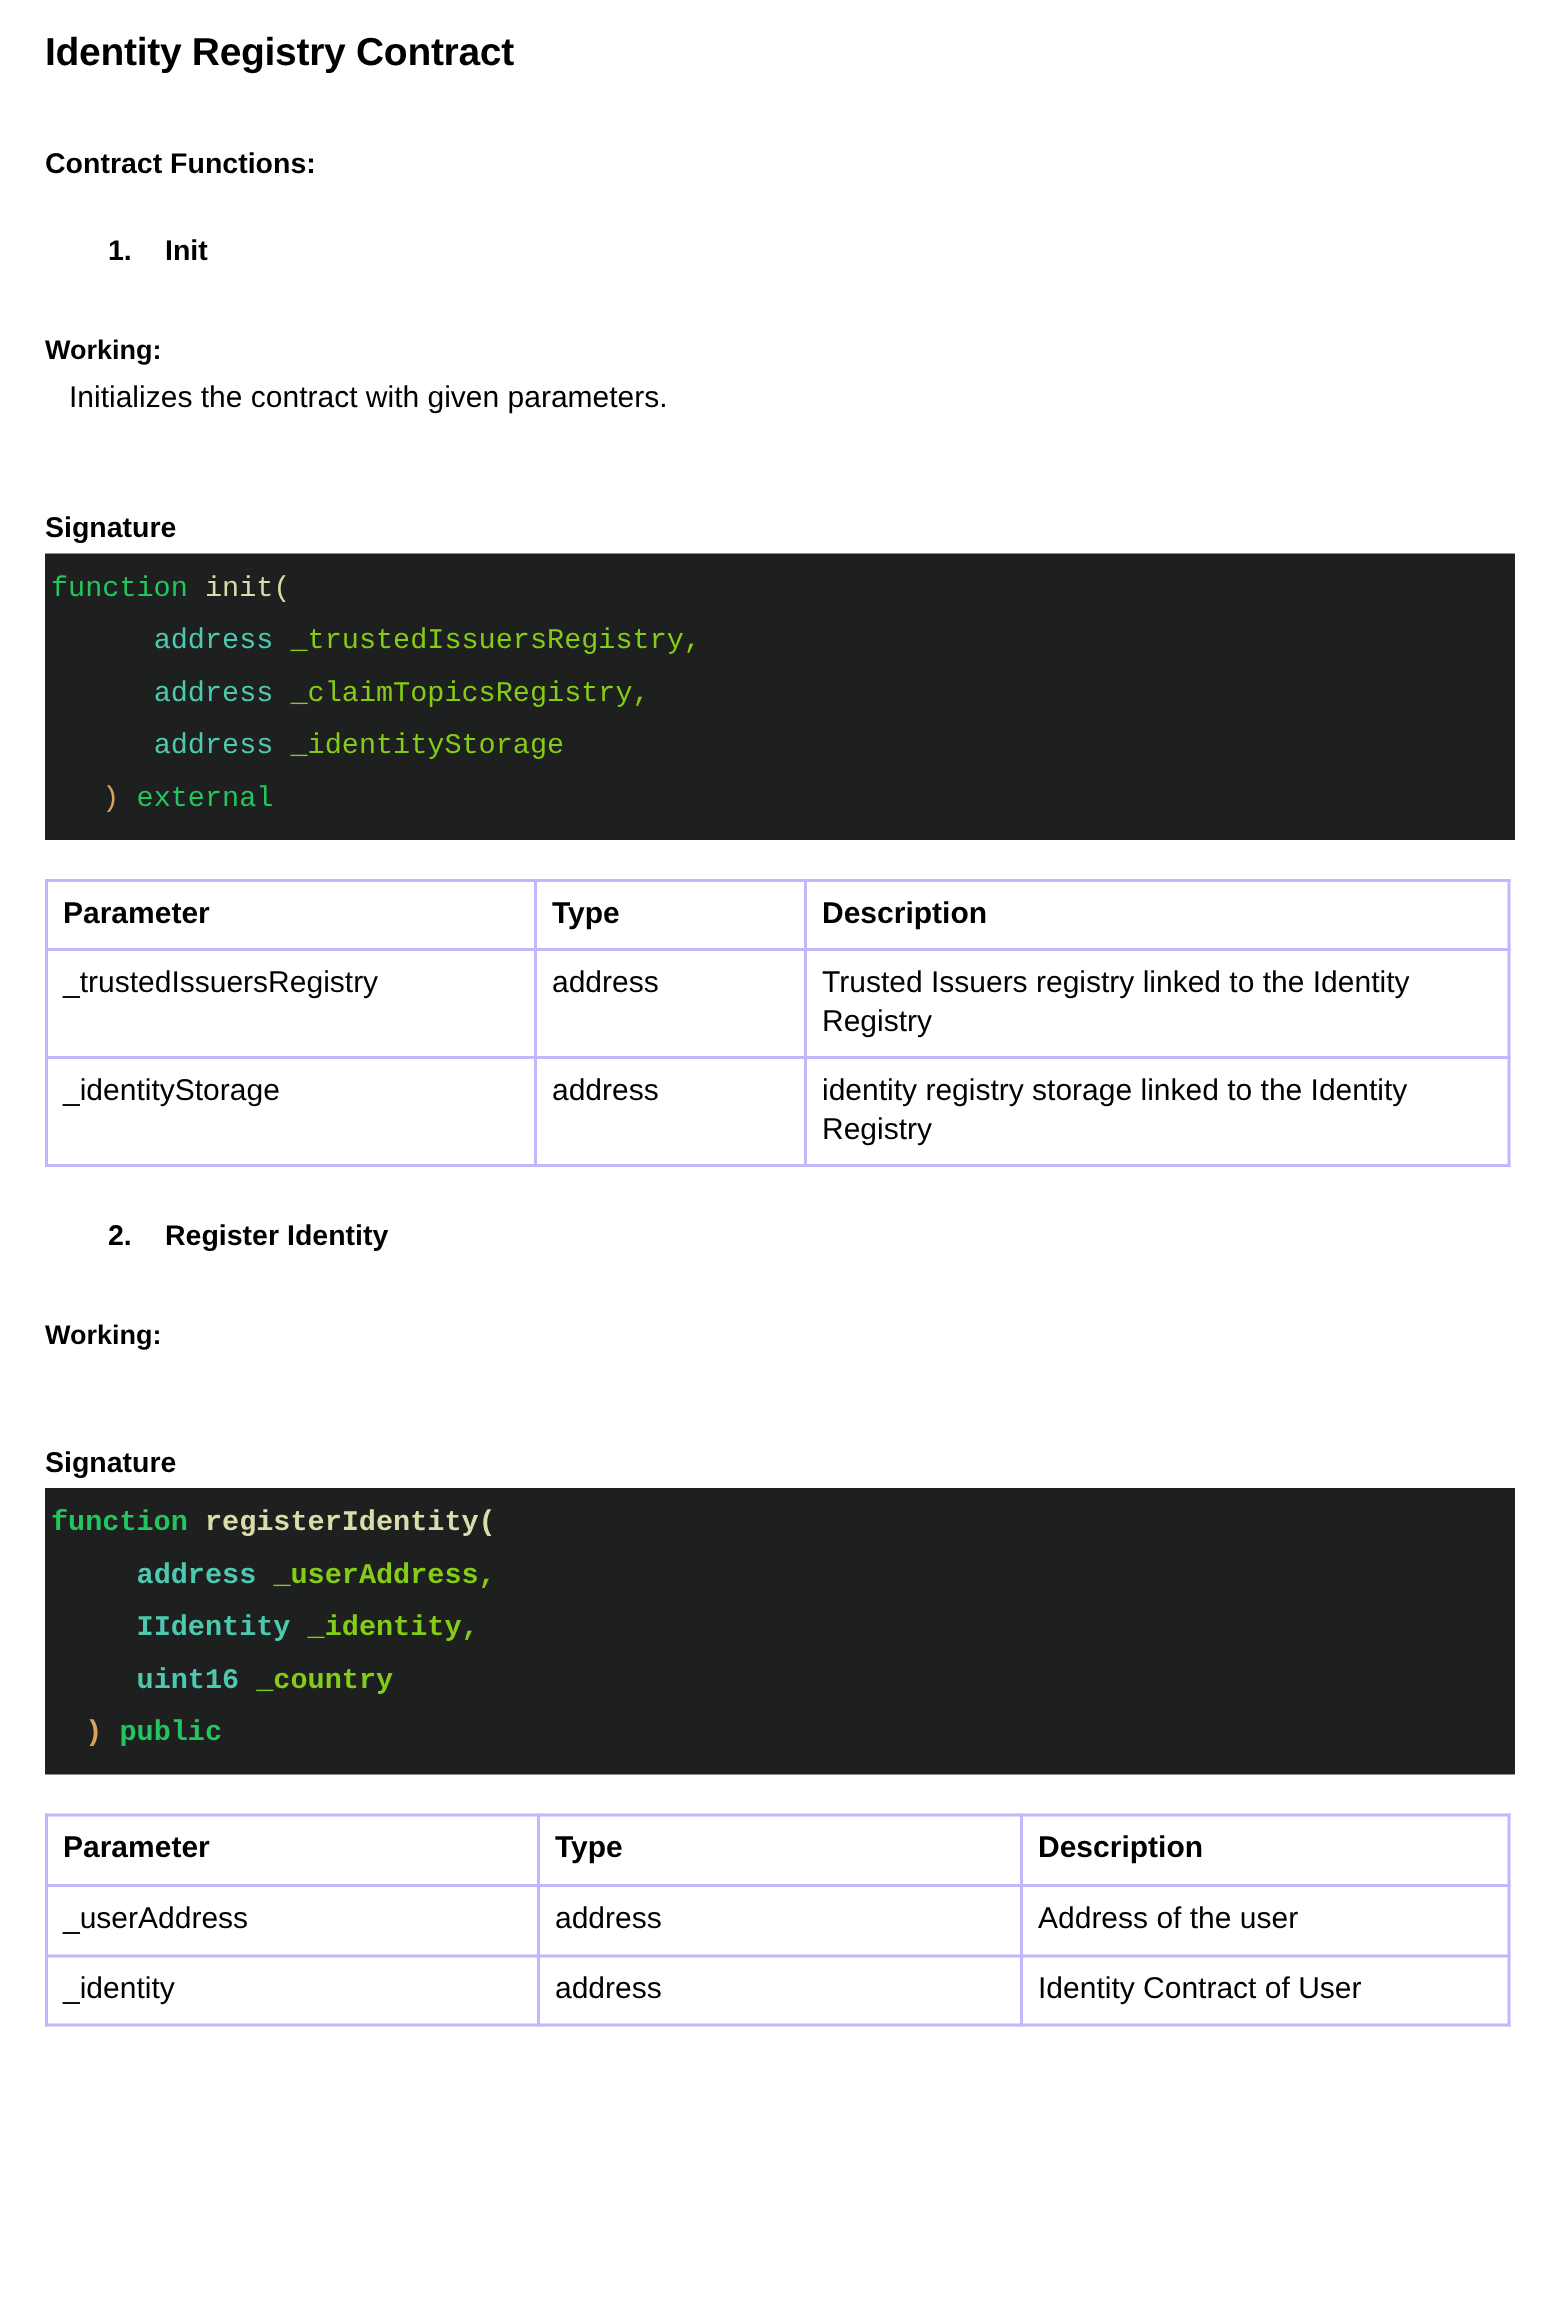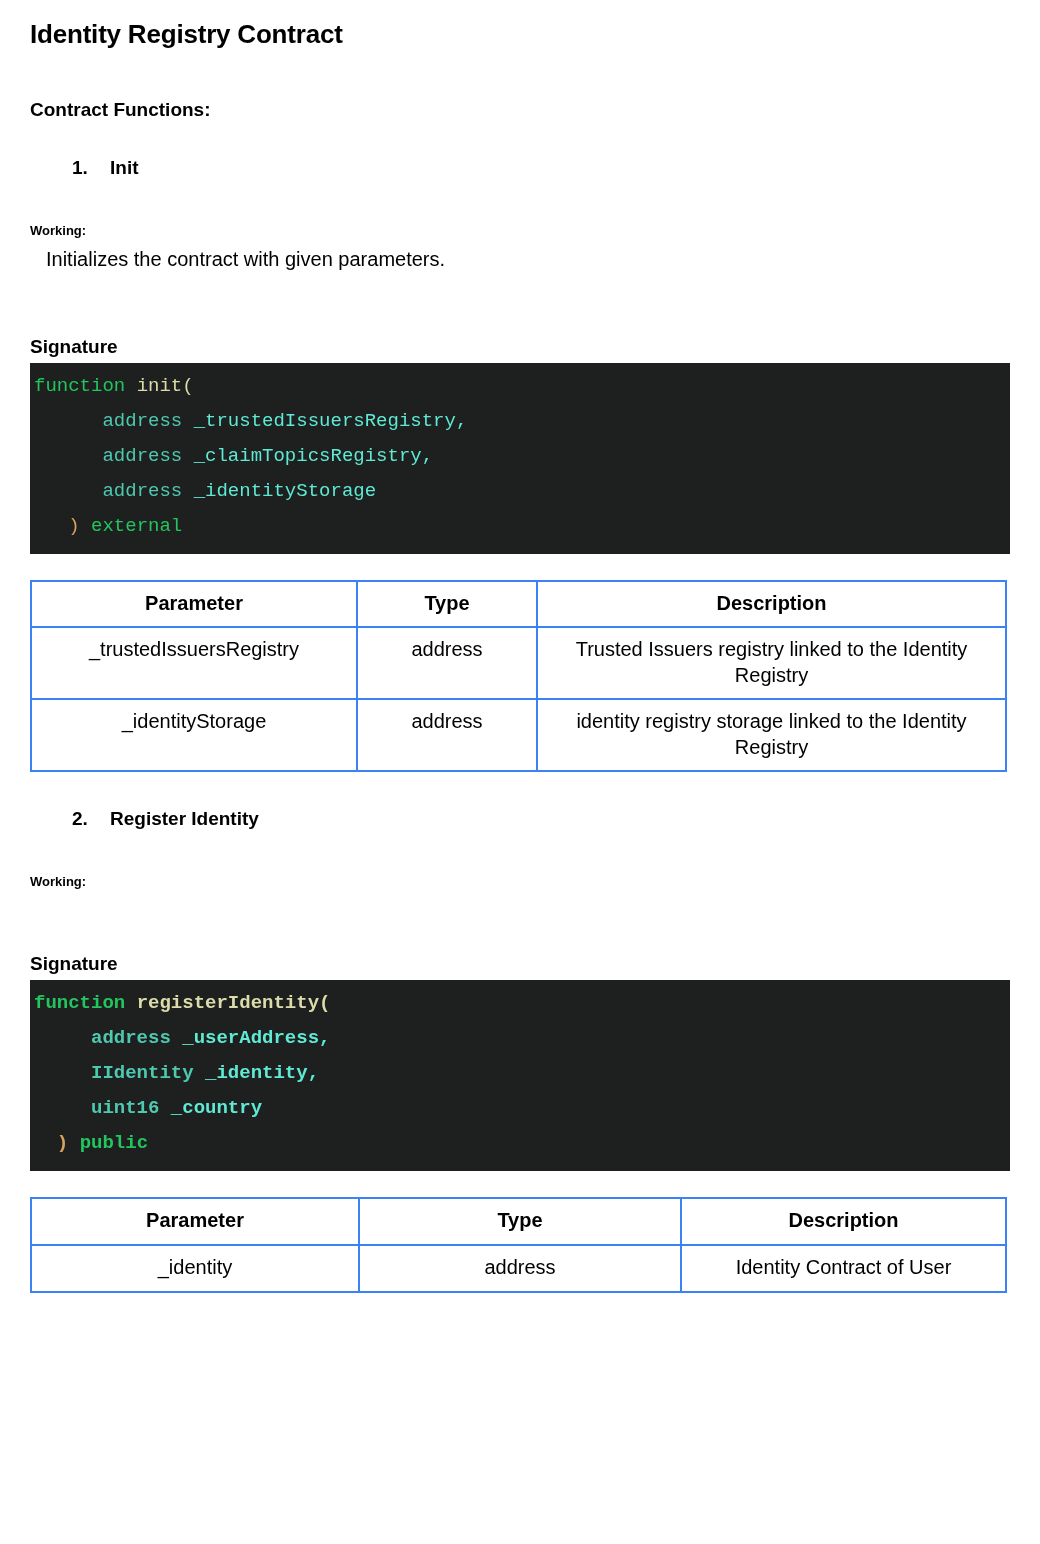--- a/index.html
+++ b/index.html
@@ -44,21 +44,21 @@
     position: relative;
     padding-left: 38px;
     margin: 0;
   }
   .ol-item .num {
     position: absolute;
     left: 0;
     top: 0;
   }
   .sub-head {
-    font-size: 13px;
+    font-size: 18px;
     font-weight: bold;
     margin: 44px 0 0 0;
   }
   .body-text {
     font-size: 20px;
     font-weight: normal;
     margin: 8px 0 0 16px;
     line-height: 1.3;
   }
   .sig-head {
@@ -77,38 +77,38 @@
     padding: 6px 0 10px 0;
     width: 980px;
     white-space: pre;
     overflow: hidden;
   }
   .code-block.bold { font-weight: bold; }
   .code-line { padding: 0 8px 0 4px; }
   .kw   { color: #22c55e; }
   .fn   { color: #dcdcaa; }
   .type { color: #4ec9b0; }
-  .var  { color: #5eead4; }
+  .var  { color: #84cc16; }
   .punc { color: #cfcfc2; }
   .paren{ color: #d7a35c; }
 
   
   table.param-table {
     border-collapse: collapse;
     margin-top: 26px;
     width: 975px;
     table-layout: fixed;
     background: #ffffff;
   }
   table.param-table td,
   table.param-table th {
-    border: 2px solid #3b82f6;
+    border: 2px solid #c4b5fd;
     padding: 9px 10px 10px 10px;
     vertical-align: top;
-    text-align: center;
+    text-align: left;
     font-size: 20px;
     line-height: 1.28;
     font-weight: normal;
   }
   table.param-table th {
     font-weight: bold;
   }
   
   #table-init col.c1 { width: 326px; }
   #table-init col.c2 { width: 180px; }
@@ -191,20 +191,25 @@
       </colgroup>
     <thead>
         <tr>
           <th>Parameter</th>
           <th>Type</th>
           <th>Description</th>
         </tr>
       </thead>
     <tbody>
         <tr>
+          <td>_userAddress</td>
+          <td>address</td>
+          <td>Address of the user</td>
+        </tr>
+        <tr>
           <td>_identity</td>
           <td>address</td>
           <td>Identity Contract of User</td>
         </tr>
       </tbody>
   </table>
 
   <div class="spacer-lg"></div>
 </div>
 

